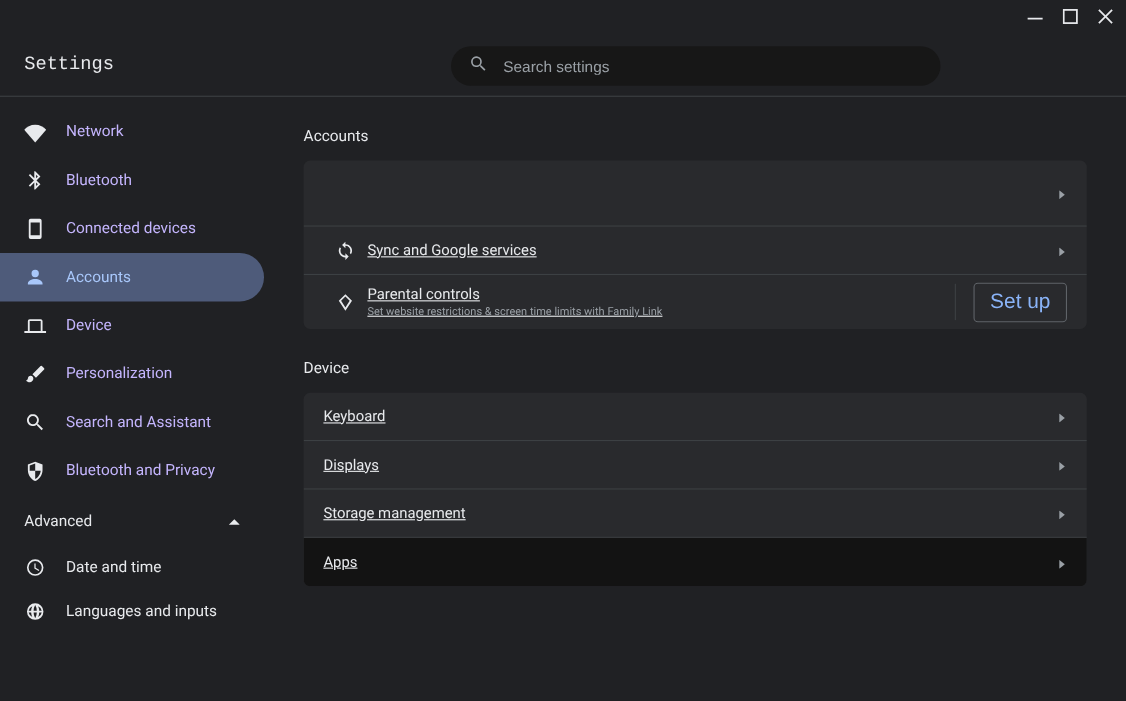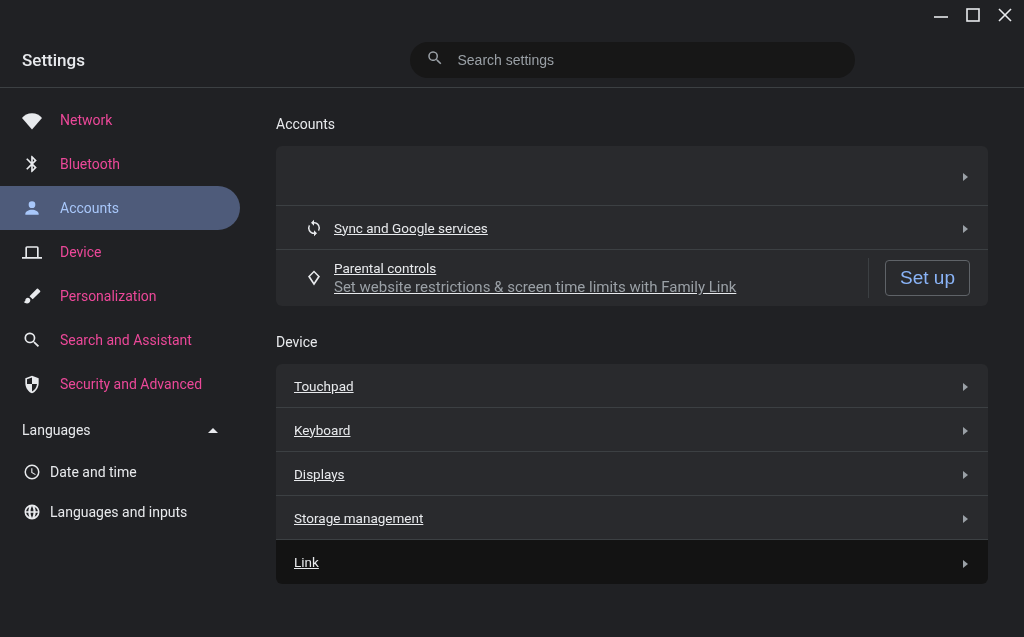--- a/index.html
+++ b/index.html
@@ -36,20 +36,21 @@
     display: flex;
     align-items: center;
     border-bottom: 1px solid #3c4043;
   }
   .title {
     font-size: 17px;
     font-weight: 500;
     padding-left: 22px;
     width: 240px;
     color: #e8eaed;
+    font-family: Liberation Mono, monospace;
   }
   .search-wrap {
     flex: 1;
     display: flex;
     justify-content: center;
   }
   .search {
     width: 445px;
     height: 36px;
     background: #171717;
@@ -87,40 +88,40 @@
     padding-left: 22px;
     cursor: pointer;
     border-top-right-radius: 22px;
     border-bottom-right-radius: 22px;
   }
   .side-item .icon { width: 20px; height: 20px; display:flex; align-items:center; justify-content:center; }
   .side-item .icon svg { width: 20px; height: 20px; fill: #e8eaed; }
   .side-item.active { background: #4e5b7a; }
   .side-item.active .label { color: #a8c7fa; }
   .side-item.active .icon svg { fill: #a8c7fa; }
-  .side-item .label { font-size: 14px; margin-left: 18px; color: #ec4899; }
+  .side-item .label { font-size: 14px; margin-left: 18px; color: #c4b5fd; }
   .side-adv {
     justify-content: space-between;
     padding-right: 22px;
     height: 36px;
     margin-top: 6px;
     margin-bottom: 4px;
   }
   .side-adv .adv-label { font-size: 14px; color: #e8eaed; }
   .side-adv svg { fill: #e8eaed; width: 10px; height: 10px; }
   .side-sub {
     display: flex;
     align-items: center;
     height: 40px;
     padding-left: 22px;
     cursor: pointer;
   }
   .side-sub .icon { width:20px; display:flex; justify-content:center; }
   .side-sub .icon svg { width: 18px; height: 18px; fill: #e8eaed; }
-  .side-sub .label { font-size: 14px; margin-left: 8px; }
+  .side-sub .label { font-size: 14px; margin-left: 18px; }
 
   
   .main {
     position: absolute;
     top: 88px;
     left: 240px;
     right: 0;
     bottom: 0;
     padding: 24px 36px 0 36px;
     overflow-y: hidden;
@@ -144,21 +145,21 @@
     padding: 0 18px;
     border-bottom: 1px solid #3c4043;
     cursor: pointer;
   }
   .card-row:last-child { border-bottom: none; }
   .card-row.blank { height: 60px; }
   .card-row .row-icon { width: 40px; display:flex; justify-content:center; }
   .card-row .row-icon svg { width: 18px; height: 18px; fill: #e8eaed; }
   .card-row .row-text { flex: 1; padding: 10px 0; text-decoration: underline; }
   .card-row .row-text .primary { font-size: 13.5px; color: #e8eaed; }
-  .card-row .row-text .secondary { font-size: 15px; color: #9aa0a6; margin-top: 2px; }
+  .card-row .row-text .secondary { font-size: 10px; color: #9aa0a6; margin-top: 2px; }
   .card-row .arrow svg { width: 8px; height: 8px; fill: #9aa0a6; }
   .card-row.simple .row-text .primary { margin-left: 0; }
   .card-row.dark { background: #131313; }
   .setup-btn {
     border: 1px solid #5f6368;
     color: #8ab4f8;
     background: transparent;
     border-radius: 4px;
     padding: 6px 14px;
     font-size: 19px;
@@ -213,20 +214,28 @@
         <span class="label">Network</span>
       </div>
       <div class="side-item">
         <span class="icon">
           <svg viewBox="0 0 24 24">
             <path d="M17.71 7.71 12 2h-1v7.59L6.41 5 5 6.41 10.59 12 5 17.59 6.41 19 11 14.41V22h1l5.71-5.71L13.41 12l4.3-4.29zM13 5.83l1.88 1.88L13 9.59V5.83zm1.88 10.46L13 18.17v-3.76l1.88 1.88z"></path>
           </svg>
         </span>
         <span class="label">Bluetooth</span>
       </div>
+      <div class="side-item">
+        <span class="icon">
+          <svg viewBox="0 0 24 24">
+            <path d="M17 1H7a2 2 0 0 0-2 2v18a2 2 0 0 0 2 2h10a2 2 0 0 0 2-2V3a2 2 0 0 0-2-2zm0 18H7V5h10v14z"></path>
+          </svg>
+        </span>
+        <span class="label">Connected devices</span>
+      </div>
       <div class="side-item active">
         <span class="icon">
           <svg viewBox="0 0 24 24">
             <path d="M12 12a4 4 0 1 0-4-4 4 4 0 0 0 4 4zm0 2c-4 0-8 2-8 5v1h16v-1c0-3-4-5-8-5z"></path>
           </svg>
         </span>
         <span class="label">Accounts</span>
       </div>
       <div class="side-item">
         <span class="icon">
@@ -251,25 +260,25 @@
           </svg>
         </span>
         <span class="label">Search and Assistant</span>
       </div>
       <div class="side-item">
         <span class="icon">
           <svg viewBox="0 0 24 24">
             <path d="M12 2 4 5v6c0 5.55 3.84 10.74 8 12 4.16-1.26 8-6.45 8-12V5l-8-3zm0 10h6c-.47 4.11-3.07 7.78-6 8.94V12H6V6.3l6-2.25V12z"></path>
           </svg>
         </span>
-        <span class="label">Security and Advanced</span>
+        <span class="label">Bluetooth and Privacy</span>
       </div>
     </div>
   <div class="side-adv">
-    <span class="adv-label">Languages</span>
+    <span class="adv-label">Advanced</span>
     <span><svg viewBox="0 0 10 10">
           <path d="M0 7 L5 2 L10 7 Z"></path>
         </svg></span>
   </div>
   <div id="sidebar-adv-items">
       <div class="side-sub">
         <span class="icon">
           <svg viewBox="0 0 24 24">
             <path d="M12 2a10 10 0 1 0 10 10A10 10 0 0 0 12 2zm0 18a8 8 0 1 1 8-8 8 8 0 0 1-8 8zm.5-13H11v6l5.25 3.15.75-1.23-4.5-2.67z"></path>
           </svg>
@@ -321,53 +330,45 @@
             <div class="secondary">Set website restrictions &amp; screen time limits with Family Link</div>
           </div>
           <div class="divider-v"></div>
           <button class="setup-btn">Set up</button>
         </div>
       </div>
       <div class="section-title">Device</div>
       <div class="card">
         <div class="card-row simple">
           <div class="row-text">
-            <div class="primary">Touchpad</div>
+            <div class="primary">Keyboard</div>
           </div>
           <span class="arrow"><svg viewBox="0 0 8 8">
               <path d="M1 0l5 4-5 4z"></path>
             </svg></span>
         </div>
         <div class="card-row simple">
           <div class="row-text">
-            <div class="primary">Keyboard</div>
+            <div class="primary">Displays</div>
           </div>
           <span class="arrow"><svg viewBox="0 0 8 8">
               <path d="M1 0l5 4-5 4z"></path>
             </svg></span>
         </div>
         <div class="card-row simple">
           <div class="row-text">
-            <div class="primary">Displays</div>
-          </div>
-          <span class="arrow"><svg viewBox="0 0 8 8">
-              <path d="M1 0l5 4-5 4z"></path>
-            </svg></span>
-        </div>
-        <div class="card-row simple">
-          <div class="row-text">
             <div class="primary">Storage management</div>
           </div>
           <span class="arrow"><svg viewBox="0 0 8 8">
               <path d="M1 0l5 4-5 4z"></path>
             </svg></span>
         </div>
         <div class="card-row simple dark">
           <div class="row-text">
-            <div class="primary">Link</div>
+            <div class="primary">Apps</div>
           </div>
           <span class="arrow"><svg viewBox="0 0 8 8">
               <path d="M1 0l5 4-5 4z"></path>
             </svg></span>
         </div>
       </div>
     </div>
 </div>
 
 </body></html>

